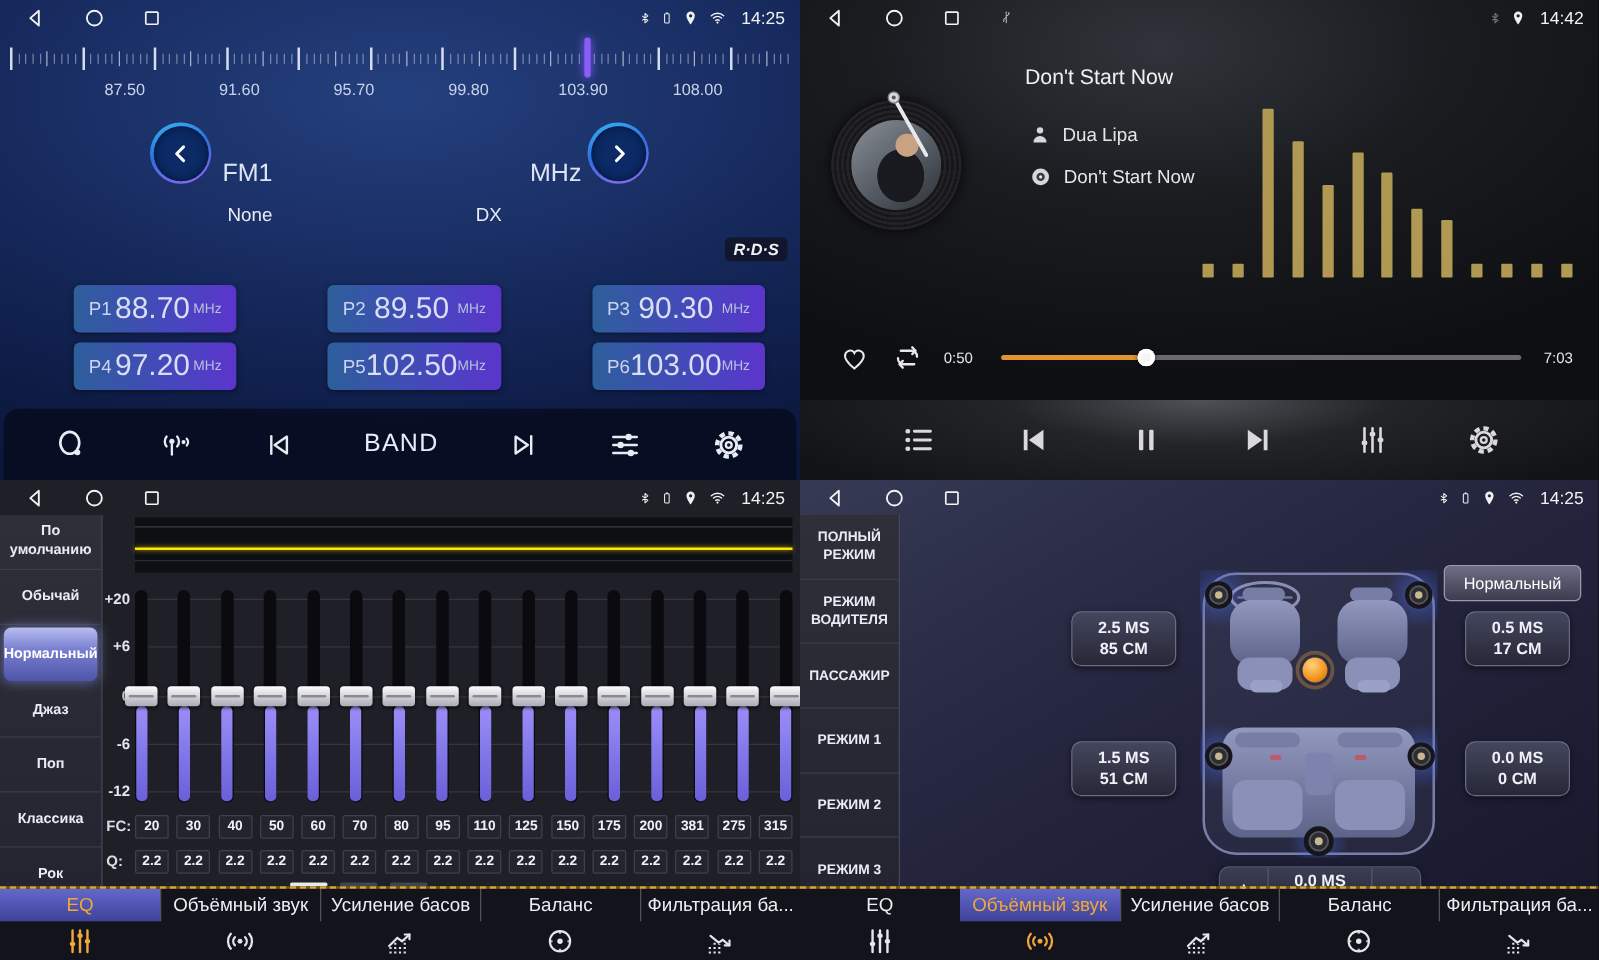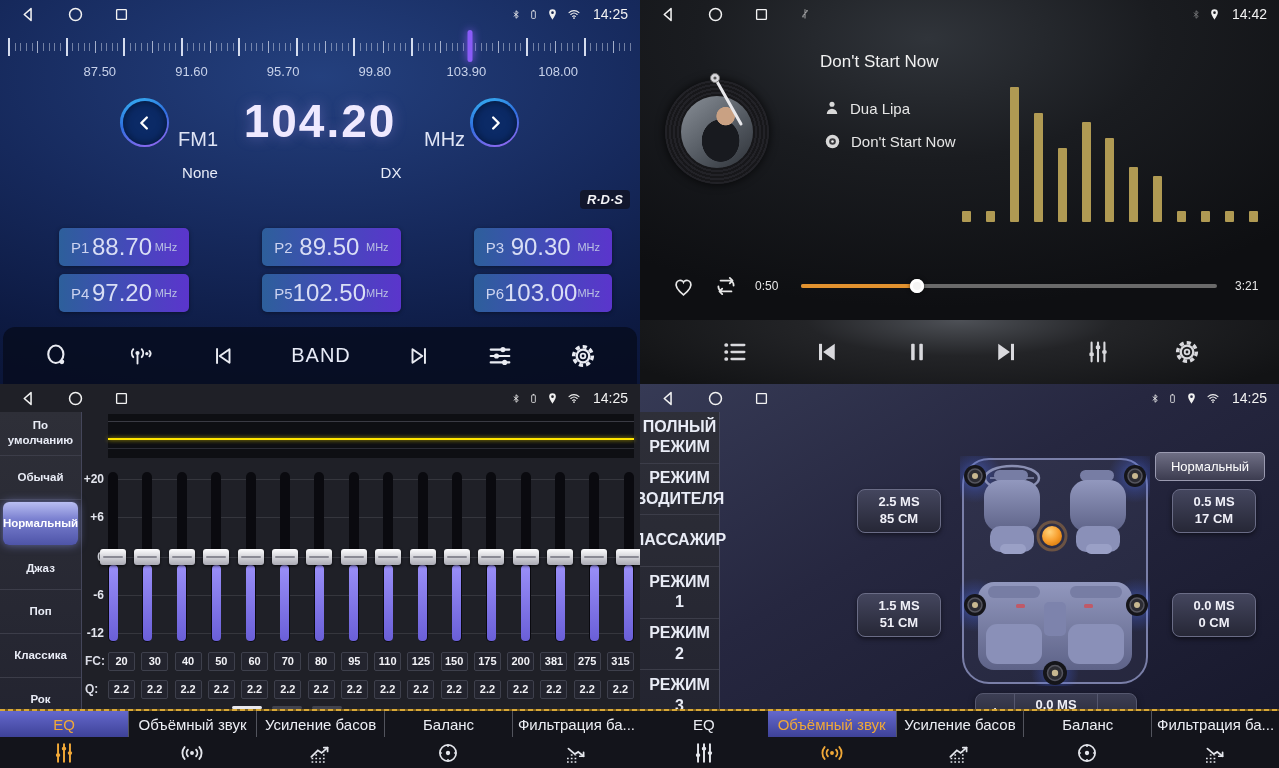--- a/index.html
+++ b/index.html
@@ -127,21 +127,21 @@
   .tab-label{height:26px;display:flex;align-items:center;justify-content:center;font-size:15px;color:#eceef4;
     white-space:nowrap;overflow:hidden;}
   .tab:not(:first-child) .tab-label{border-left:1px solid rgba(160,162,175,.45);}
   .tab-icon{height:31px;display:flex;align-items:center;justify-content:center;}
   .tab.sel{color:#f0a838;}
   .tab.sel .tab-label{background:linear-gradient(180deg,#6468cc 0%,#3e4298 100%);color:#f0a838;border-left:none;}
 
   
   .sur-main{position:absolute;left:80px;right:0;top:28px;bottom:57px;}
   #q-sur .side{width:80px;}
-  .mode-item{font-size:16px;}
+  .mode-item{font-size:11px;}
   .normal-btn{position:absolute;right:14px;top:40px;width:110px;height:29px;border-radius:5px;
     background:linear-gradient(180deg,#6e6e84 0%,#3c3c50 100%);border:1px solid #9a9ab0;box-sizing:border-box;
     display:flex;align-items:center;justify-content:center;font-size:13px;color:#fff;}
   .delay-btn{position:absolute;width:84px;height:44px;border-radius:8px;box-sizing:border-box;
     background:linear-gradient(180deg,#44465e 0%,#262736 100%);border:1px solid #6a6c86;
     display:flex;flex-direction:column;align-items:center;justify-content:center;
     font-size:13px;font-weight:bold;color:#f0f0f8;line-height:1.3;box-shadow:0 2px 5px rgba(0,0,0,.5);}
   .car-wrap{position:absolute;left:240px;top:44px;width:190px;height:230px;}
   .stepper{position:absolute;left:255px;top:281px;width:162px;height:40px;border-radius:8px;box-sizing:border-box;
     background:linear-gradient(180deg,#3c3e54 0%,#22232f 100%);border:1px solid #55576e;
@@ -328,21 +328,20 @@
       </div>
 
     <div class="rbtn" id="radio-prev">
       <div class="rbtn-in">
           <svg width="22" height="22" viewBox="0 0 24 24">
             <path d="M14 6l-6 6 6 6" fill="none" stroke="#fff" stroke-width="2.6" stroke-linecap="round" stroke-linejoin="round"></path>
           </svg>
         </div>
     </div>
     <div class="band-lbl">FM1</div>
-    <div class="freq-big">104.20</div>
     <div class="unit-lbl">MHz</div>
     <div class="rbtn" id="radio-next">
       <div class="rbtn-in">
           <svg width="22" height="22" viewBox="0 0 24 24">
             <path d="M10 6l6 6-6 6" fill="none" stroke="#fff" stroke-width="2.6" stroke-linecap="round" stroke-linejoin="round"></path>
           </svg>
         </div>
     </div>
     <div class="sig-lbl">None</div>
     <div class="dx-lbl">DX</div>
@@ -542,21 +541,21 @@
               <path d="M17 17H9a4 4 0 0 1-4-4v-.5"></path>
               <path d="M8.5 19.5L6 17l2.5-2.5"></path>
             </g>
           </svg>
         </span>
       <span class="ptime">0:50</span>
       <div class="ptrack">
         <div class="pfill" id="pfill" style="width: 28%;"></div>
         <div class="pthumb" id="pthumb" style="left: 28%;"></div>
       </div>
-      <span class="ptime">3:21</span>
+      <span class="ptime">7:03</span>
     </div>
 
     <div class="pl-toolbar">
       <span class="tbtn">
           <svg width="30" height="28" viewBox="0 0 24 24">
             <g stroke="currentColor" stroke-width="2" stroke-linecap="round">
               <path d="M9 6h11M9 12h11M9 18h11"></path>
               <path d="M4.4 6h.2M4.4 12h.2M4.4 18h.2" stroke-width="3.2"></path>
             </g>
           </svg>

